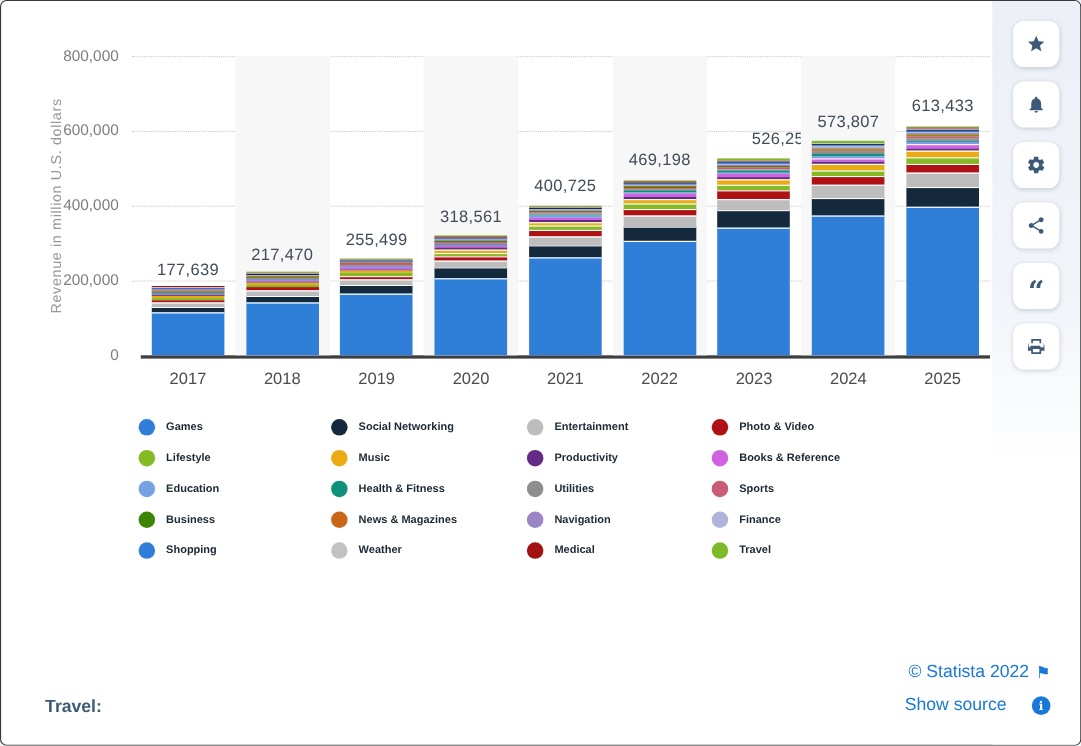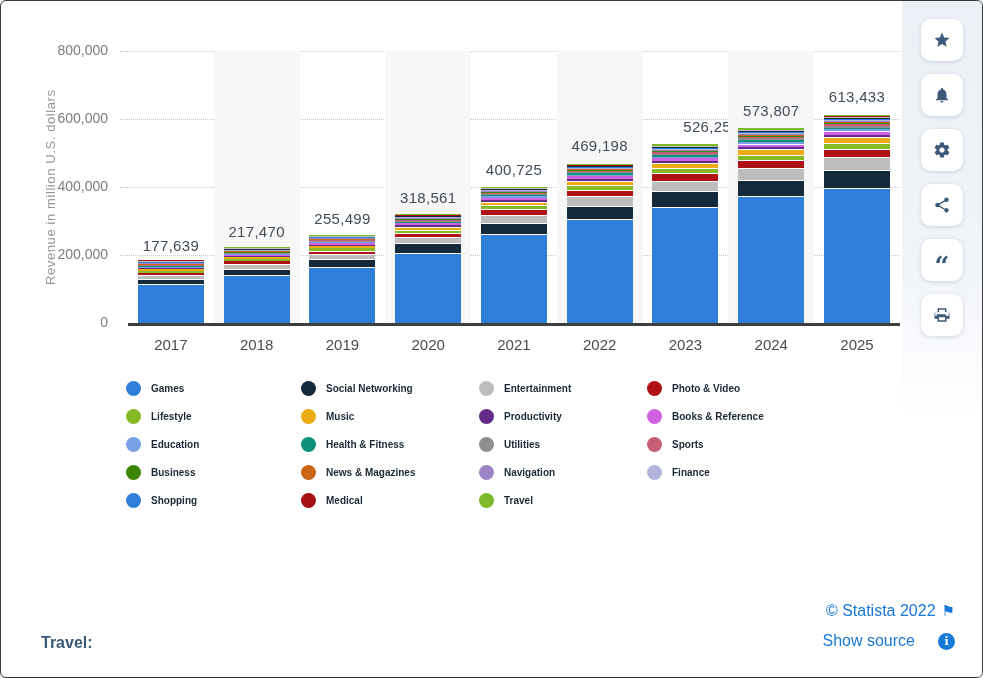--- a/index.html
+++ b/index.html
@@ -380,20 +380,24 @@
       </div>
       <div class="legend-item">
         <span class="legend-dot" style="background: rgb(178, 179, 221);"></span>
         <span class="legend-label">Finance</span>
       </div>
       <div class="legend-item">
         <span class="legend-dot" style="background: rgb(47, 126, 216);"></span>
         <span class="legend-label">Shopping</span>
       </div>
       <div class="legend-item">
+        <span class="legend-dot" style="background: rgb(194, 194, 194);"></span>
+        <span class="legend-label">Weather</span>
+      </div>
+      <div class="legend-item">
         <span class="legend-dot" style="background: rgb(163, 17, 18);"></span>
         <span class="legend-label">Medical</span>
       </div>
       <div class="legend-item">
         <span class="legend-dot" style="background: rgb(125, 185, 40);"></span>
         <span class="legend-label">Travel</span>
       </div>
     </div>
 
   <div class="side-rail">

